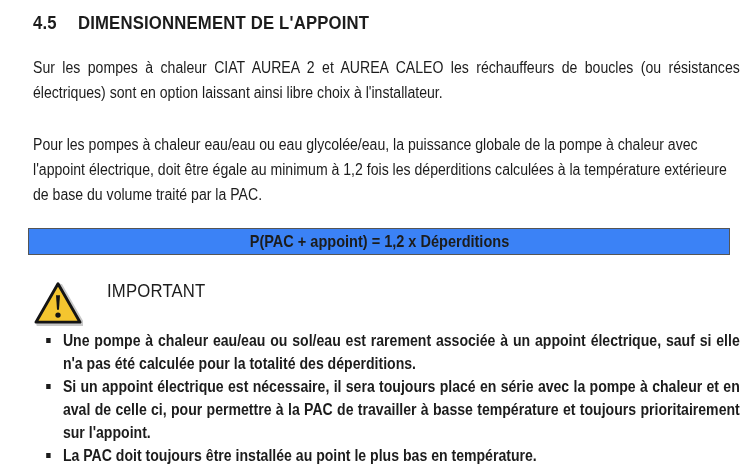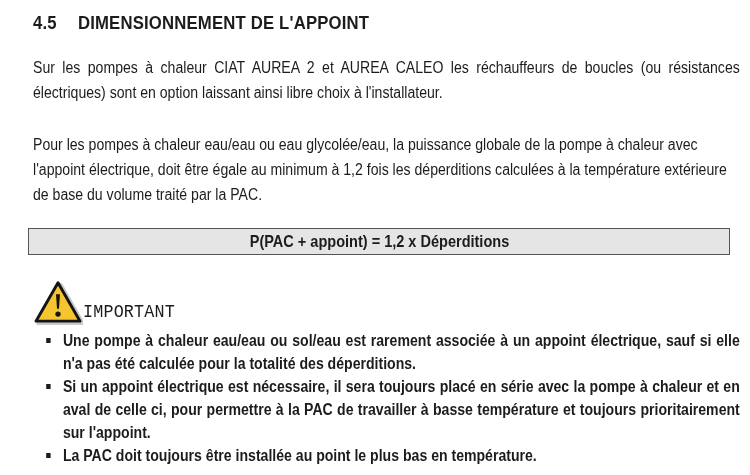--- a/index.html
+++ b/index.html
@@ -48,36 +48,35 @@
   .formula-box {
     margin-top: 21px;
     margin-left: -5px;
     width: 702px;
     height: 27px;
     border: 1.5px solid #555555;
     box-sizing: border-box;
     display: flex;
     align-items: center;
     justify-content: center;
-    background: #e5e5e5;
+    background: #3b82f6;
   }
   .formula-text {
     font-size: 16.5px;
     font-weight: bold;
     transform: scaleX(0.88);
     transform-origin: 50% 50%;
     white-space: nowrap;
   }
   .important-header {
     margin-top: 25px;
     display: flex;
-    align-items: flex-end;
-    gap: 0;
+    align-items: flex-start;
+    gap: 24px;
     height: 45px;
-    font-family: Liberation Mono, monospace;
   }
   .warning-icon-wrap { width: 50px; height: 46px; flex: 0 0 auto; }
   .important-label {
     font-size: 19px;
     letter-spacing: 0.2px;
     padding-bottom: 2px;
   }
   .important-list {
     list-style: none;
     margin: 4px 0 0 0;

